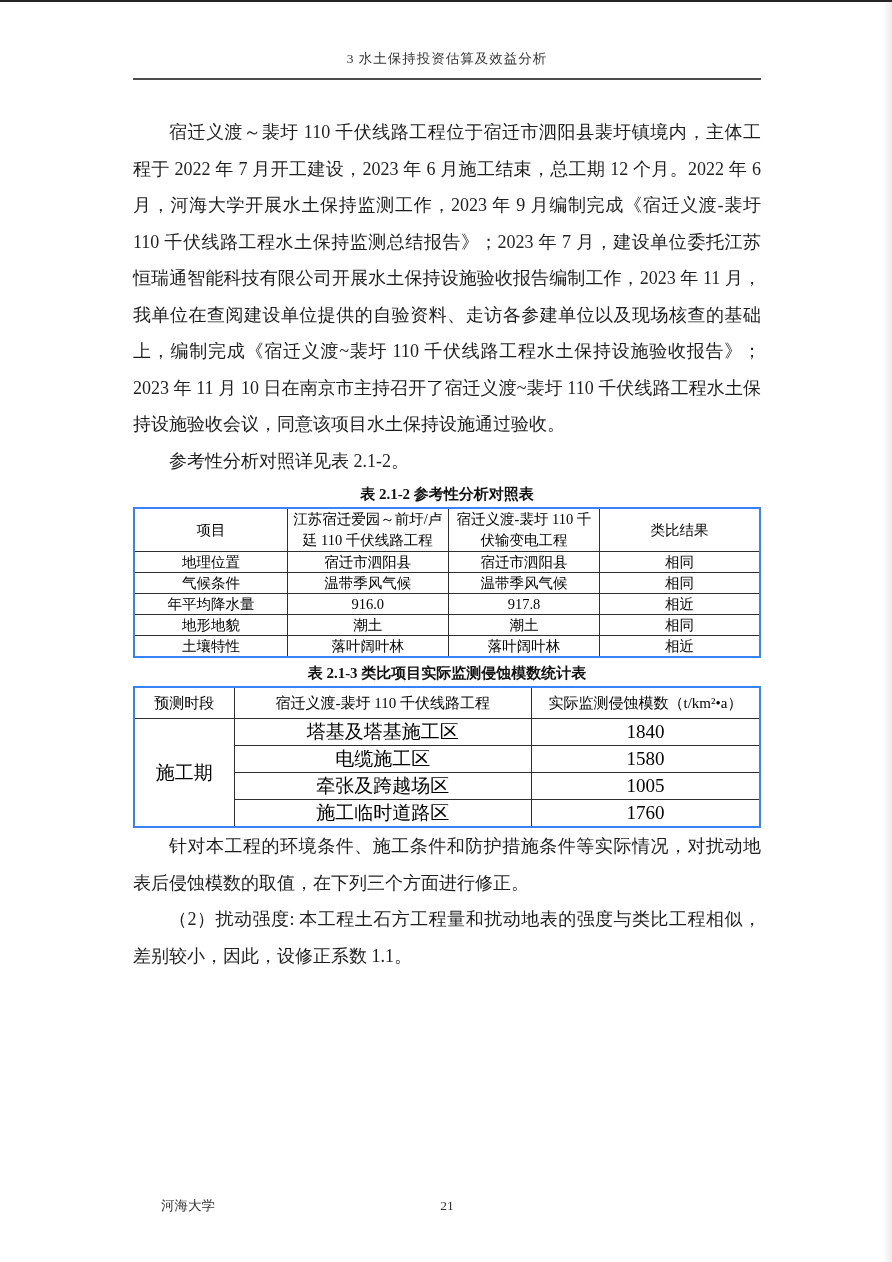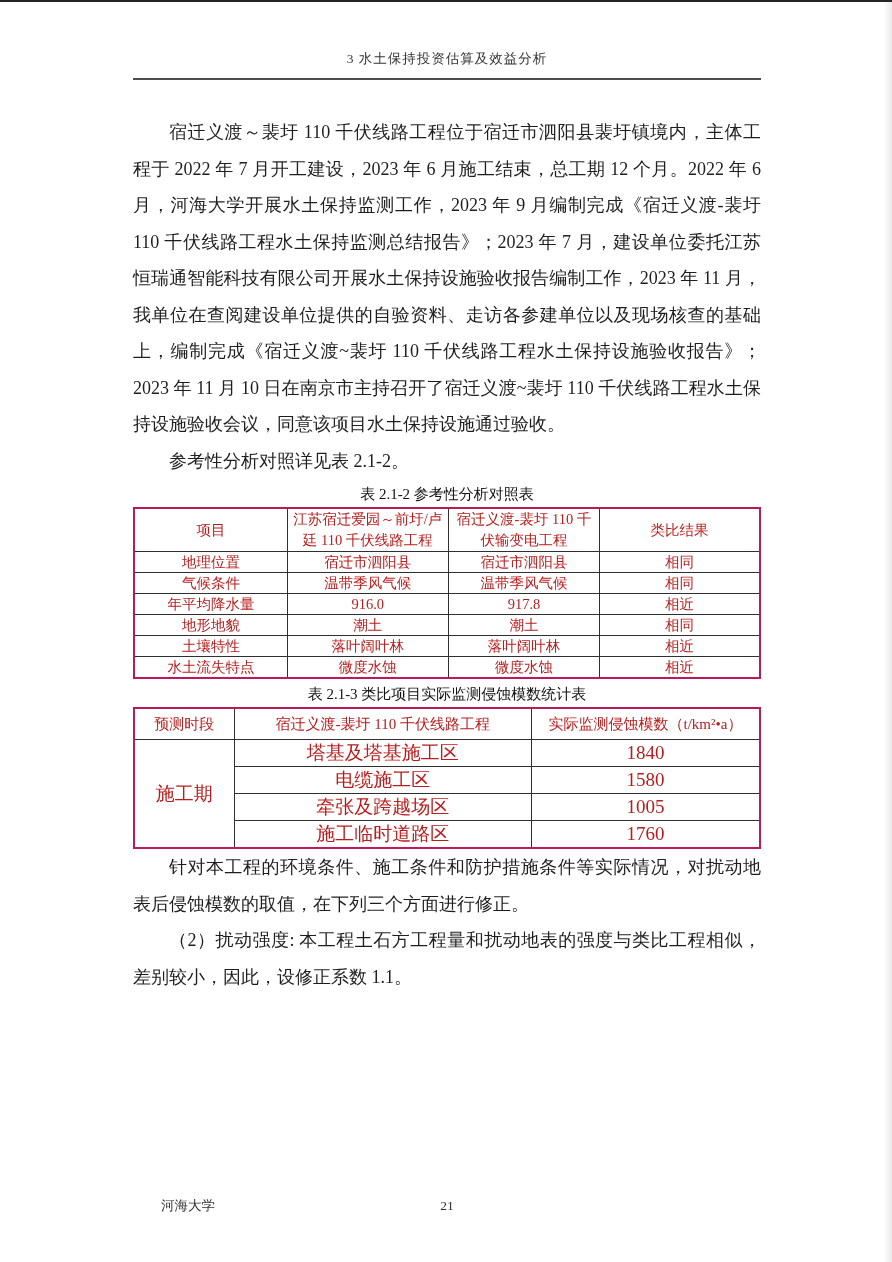--- a/index.html
+++ b/index.html
@@ -40,32 +40,32 @@
   }
   .para {
     margin:0;
     font-size:18px;
     line-height:36.5px;
     text-align:justify;
     text-align-last:left;
     text-indent:2em;
   }
   .tbl-caption {
-    font-size:15px; font-weight:normal;
+    font-size:15px; font-weight:bold;
     text-align:center;
     line-height:22px;
     margin:4px 0 2px;
     color:#111111;
   }
   table.tbl {
     width:100%;
     border-collapse:collapse;
     table-layout:fixed;
-    color:#b91c1c;
-    border:2px solid #be185d;
+    color:#000000;
+    border:2px solid #3b82f6;
   }
   table.tbl th, table.tbl td {
     border:1px solid #2f2f2f;
     text-align:center;
     vertical-align:middle;
     font-weight:normal;
     padding:0 3px;
     overflow:hidden;
   }
   .tbl-comparison th { height:24px; font-size:14.5px; line-height:21px; padding:2px 3px; }
@@ -136,26 +136,20 @@
           <td>潮土</td>
           <td>潮土</td>
           <td>相同</td>
         </tr>
         <tr>
           <td>土壤特性</td>
           <td>落叶阔叶林</td>
           <td>落叶阔叶林</td>
           <td>相近</td>
         </tr>
-        <tr>
-          <td>水土流失特点</td>
-          <td>微度水蚀</td>
-          <td>微度水蚀</td>
-          <td>相近</td>
-        </tr>
       </tbody>
     </table>
 
     <div class="tbl-caption">表 2.1-3 类比项目实际监测侵蚀模数统计表</div>
     <table class="tbl tbl-erosion">
       <colgroup>
         <col style="width:16%">
           <col style="width:47.5%">
           <col style="width:36.5%">
       </colgroup>

